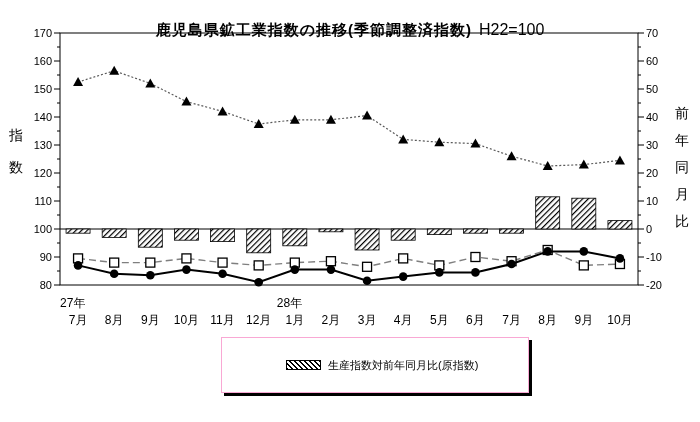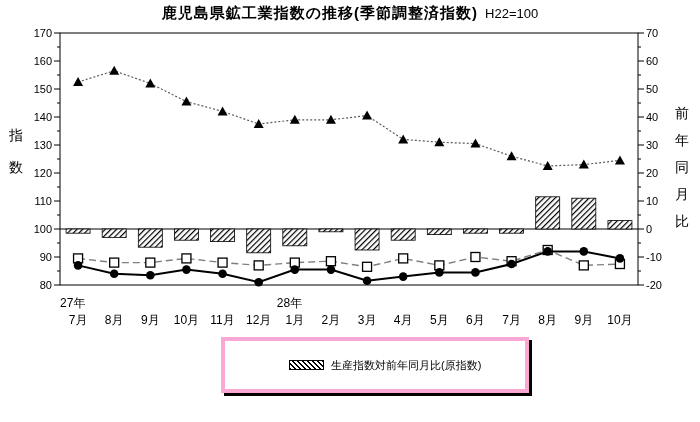--- a/index.html
+++ b/index.html
@@ -1,29 +1,29 @@
 <!DOCTYPE html>
 <html><head>
 <meta charset="utf-8">
 <style>
   html,body{margin:0;padding:0;background:#fff;}
   .page{
     position:relative;width:700px;height:422px;background:#ffffff;overflow:hidden;
     font-family:"Liberation Sans",sans-serif;color:#000;
   }
   .hdr{
-    position:absolute;top:4px;left:0;width:100%;
+    position:absolute;top:21px;left:0;width:100%;
     display:flex;justify-content:center;align-items:baseline;gap:7px;
   }
   .hdr .t{font-size:15px;font-weight:bold;letter-spacing:1px;}
-  .hdr .n{font-size:13px;}
+  .hdr .n{font-size:16px;}
   #chart-svg{position:absolute;left:0;top:0;}
   .legend{
     position:absolute;left:221px;top:337px;width:308px;height:56px;box-sizing:border-box;
-    background:#fff;border:4px solid #f9a8d4;box-shadow:3px 3px 0 0 #000;
+    background:#fff;border:1px solid #f9a8d4;box-shadow:3px 3px 0 0 #000;
     display:flex;flex-direction:column;justify-content:center;gap:1px;
     padding-left:64px;
   }
   .lrow{display:flex;align-items:center;gap:5px;height:12px;}
   .lrow .sw{width:37px;height:11px;flex:none;display:inline-flex;align-items:center;}
   .lrow .lab{font-size:11px;white-space:nowrap;}
   .hatchbox{
     width:33px;height:8px;border:1px solid #000;
     background:repeating-linear-gradient(45deg,#000 0 1px,#fff 1px 3.5px);
   }

